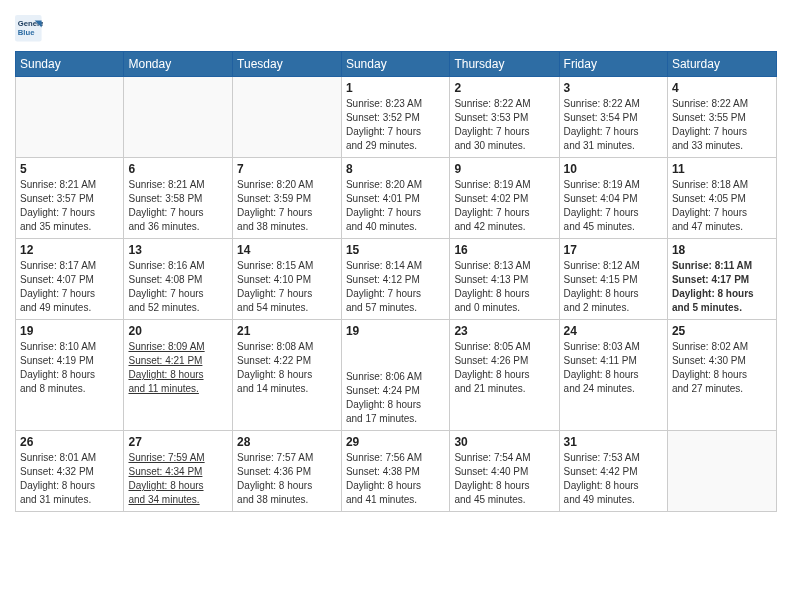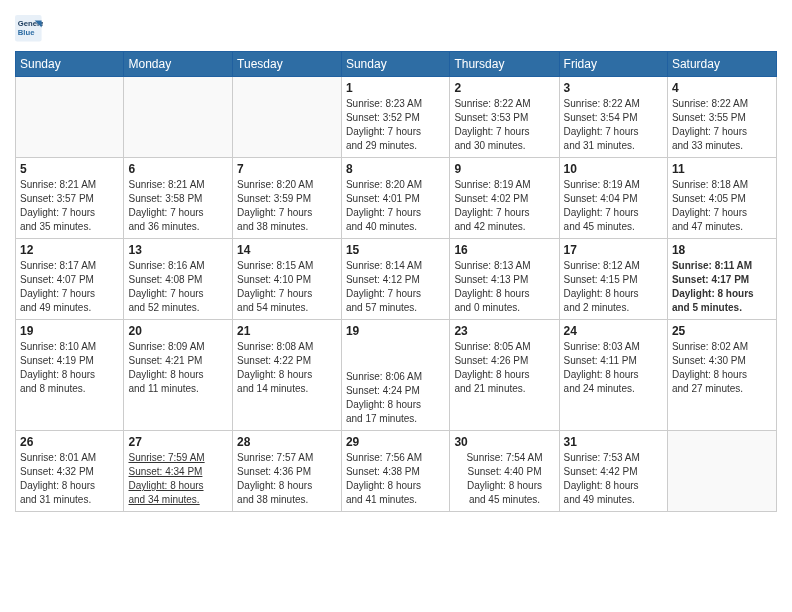--- a/index.html
+++ b/index.html
@@ -262,21 +262,21 @@
         <tr>
           <td>
             <span class="day-num">19</span>
             <div class="day-info" style="white-space: pre-line;">Sunrise: 8:10 AM
 Sunset: 4:19 PM
 Daylight: 8 hours
 and 8 minutes.</div>
           </td>
           <td>
             <span class="day-num">20</span>
-            <div class="day-info" style="white-space: pre-line;">Sunrise: 8:09 AM
+            <div class="day-info" style="white-space: pre-line; text-decoration: underline;">Sunrise: 8:09 AM
 Sunset: 4:21 PM
 Daylight: 8 hours
 and 11 minutes.</div>
           </td>
           <td>
             <span class="day-num">21</span>
             <div class="day-info" style="white-space: pre-line;">Sunrise: 8:08 AM
 Sunset: 4:22 PM
 Daylight: 8 hours
 and 14 minutes.</div>
@@ -334,21 +334,21 @@
           </td>
           <td>
             <span class="day-num">29</span>
             <div class="day-info" style="white-space: pre-line;">Sunrise: 7:56 AM
 Sunset: 4:38 PM
 Daylight: 8 hours
 and 41 minutes.</div>
           </td>
           <td>
             <span class="day-num">30</span>
-            <div class="day-info" style="white-space: pre-line; text-align: center;">Sunrise: 7:54 AM
+            <div class="day-info" style="white-space: pre-line;">Sunrise: 7:54 AM
 Sunset: 4:40 PM
 Daylight: 8 hours
 and 45 minutes.</div>
           </td>
           <td>
             <span class="day-num">31</span>
             <div class="day-info" style="white-space: pre-line;">Sunrise: 7:53 AM
 Sunset: 4:42 PM
 Daylight: 8 hours
 and 49 minutes.</div>

